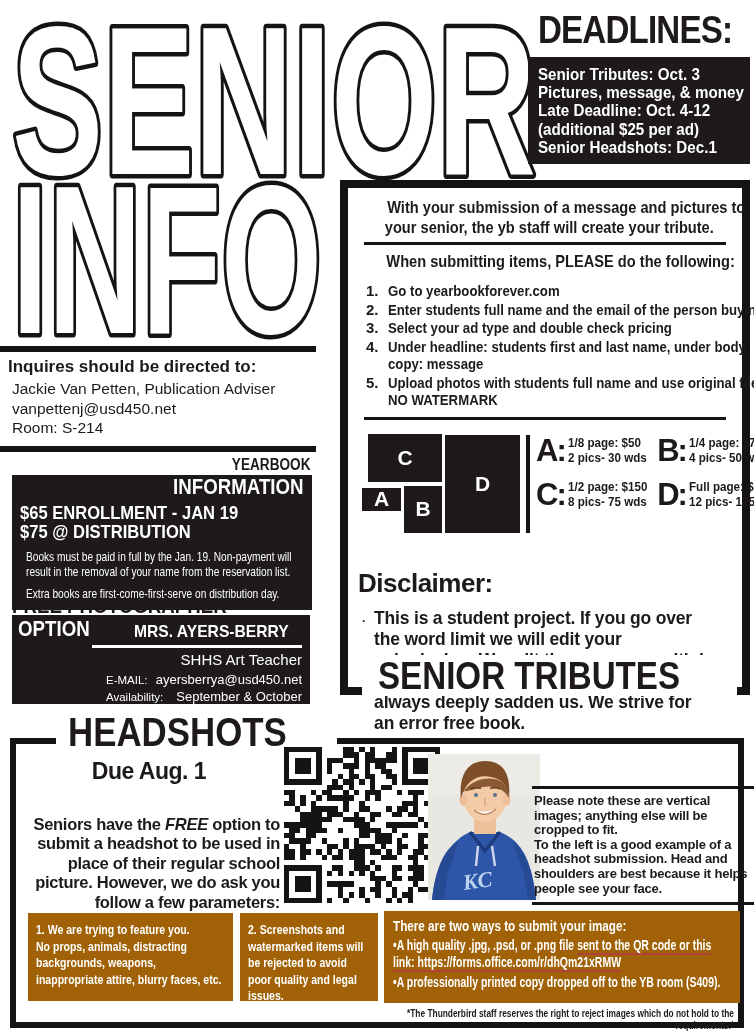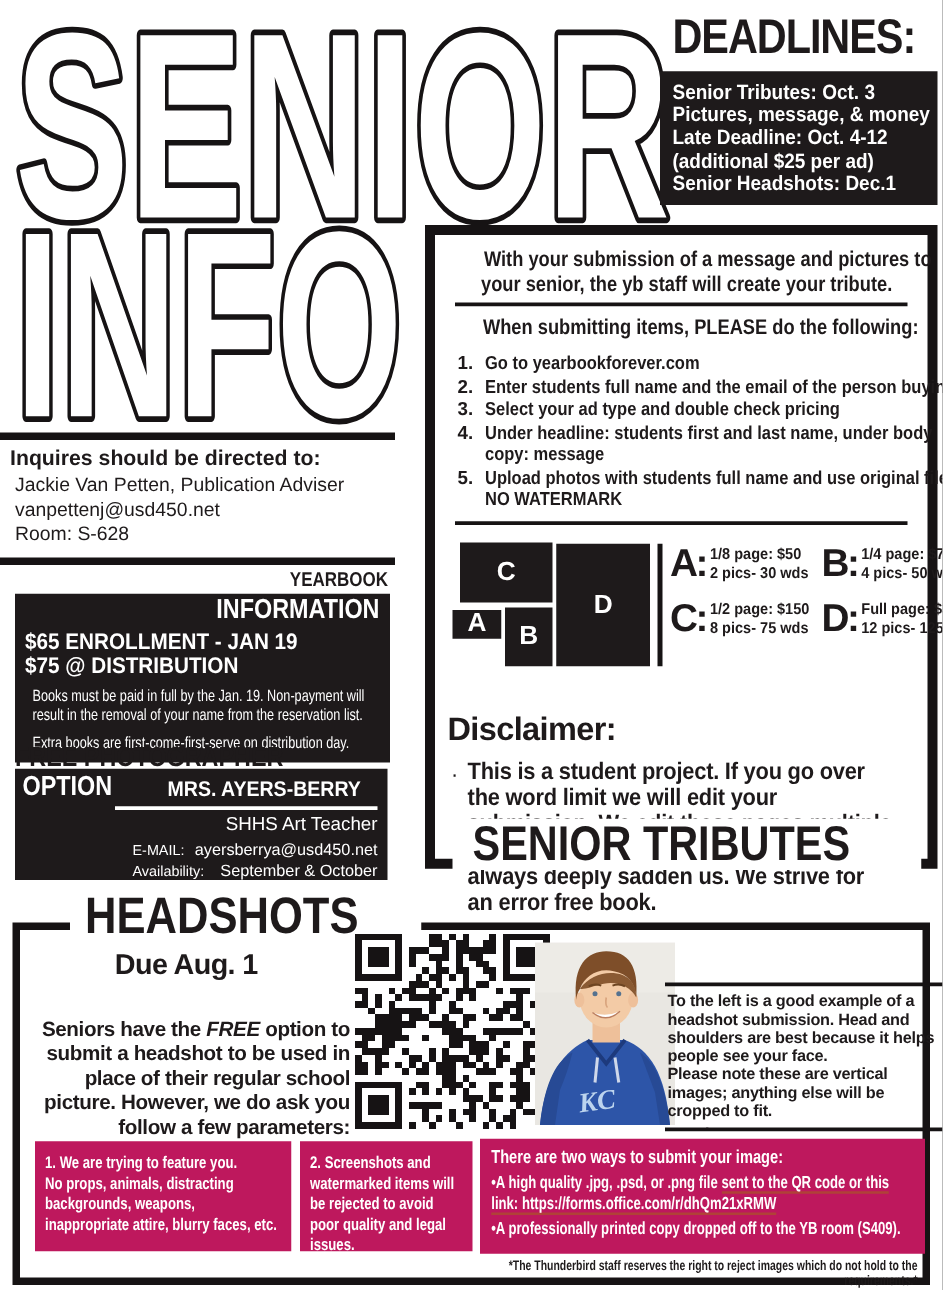--- a/index.html
+++ b/index.html
@@ -102,21 +102,21 @@
               font-size:16.5px; line-height:19.5px; font-weight:bold; letter-spacing:-0.3px; }
   .hs-intro em { font-style:italic; }
   .hs-qr { position:absolute; left:268px; top:2px; width:156px; height:158px; }
   .hs-qr svg { width:100%; height:100%; }
   .hs-photo { position:absolute; left:412px; top:10px; width:112px; height:146px; }
   .hs-dot { position:absolute; left:548px; top:148px; font-weight:bold; font-size:13px; }
   .hs-caption { position:absolute; left:516px; top:42px; width:224px; border-top:3px solid #161314;
                 border-bottom:3px solid #161314; padding:5px 2px 6px; box-sizing:border-box;
                 font-size:13px; font-weight:bold; line-height:14.6px; letter-spacing:-0.2px; }
   .hs-caption span { display:block; }
-  .hs-black { position:absolute; background:#be185d; color:#fff; box-sizing:border-box;
+  .hs-black { position:absolute; background:#a16207; color:#fff; box-sizing:border-box;
               font-weight:bold; }
   .hs-rule1 { left:12px;  top:169px; width:205px; height:88px; padding:9px 8px; }
   .hs-rule2 { left:224px; top:169px; width:138px; height:88px; padding:9px 8px; }
   .hs-submit { left:368px; top:167px; width:356px; height:92px; padding:6px 9px; }
   .hs-ruletext { font-size:13.5px; line-height:16.5px; width:128%; transform:scaleX(.78);
                  transform-origin:0 0; display:block; }
   .hs-rule1-lead { display:block; }
   .hs-submit-head { font-size:15px; line-height:17px; width:128%; transform:scaleX(.78);
                     transform-origin:0 0; display:block; }
   .hs-bullet { font-size:14px; line-height:17px; width:133%; transform:scaleX(.75);
@@ -233,21 +233,21 @@
   </div>
   <div class="trib-footer">
     <span class="cx85">SENIOR TRIBUTES</span>
   </div>
 
   <div class="contact">
     <div class="hbar"></div>
     <h3>Inquires should be directed to:</h3>
     <p>Jackie Van Petten, Publication Adviser</p>
     <p>vanpettenj@usd450.net</p>
-    <p>Room: S-628</p>
+    <p>Room: S-214</p>
     <div class="hbar hbar2"></div>
   </div>
 
   <div class="yb">
     <div class="yb-head-top">
       <span class="cx85r">YEARBOOK</span>
     </div>
     <div class="yb-box">
       <div class="yb-head-bottom">
         <span class="cx85r">INFORMATION</span>
@@ -727,22 +727,22 @@
         <path d="M57 44 Q56 50 58 52" stroke="#d9a57e" stroke-width="1.4" fill="none"></path>
         <path d="M46 56 Q57 65 68 55 Q57 60 46 56 Z" fill="#ffffff"></path>
         <path d="M46 56 Q57 65 68 55" stroke="#bb7f60" stroke-width="1.2" fill="none"></path>
 
         <text x="36" y="136" font-family="Liberation Serif, serif" font-style="italic" font-weight="bold" font-size="22" fill="#bcd4ee" transform="rotate(-8 36 136)">KC</text>
       </svg>
     </div>
     <div class="hs-dot">.</div>
 
     <div class="hs-caption">
+      <span>Please note these are vertical images; anything else will be cropped to fit.</span>
       <span>To the left is a good example of a headshot submission. Head and shoulders are best because it helps people see your face.</span>
-      <span>Please note these are vertical images; anything else will be cropped to fit.</span>
     </div>
 
     <div class="hs-black hs-rule1">
       <span class="hs-ruletext"><span class="hs-rule1-lead">1. We are trying to feature you.</span><span>No props, animals, distracting backgrounds, weapons, inappropriate attire, blurry faces, etc.</span></span>
     </div>
     <div class="hs-black hs-rule2">
       <span class="hs-ruletext">2. Screenshots and watermarked items will be rejected to avoid poor quality and legal issues.</span>
     </div>
     <div class="hs-black hs-submit">
       <span class="hs-submit-head">There are two ways to submit your image:</span>

